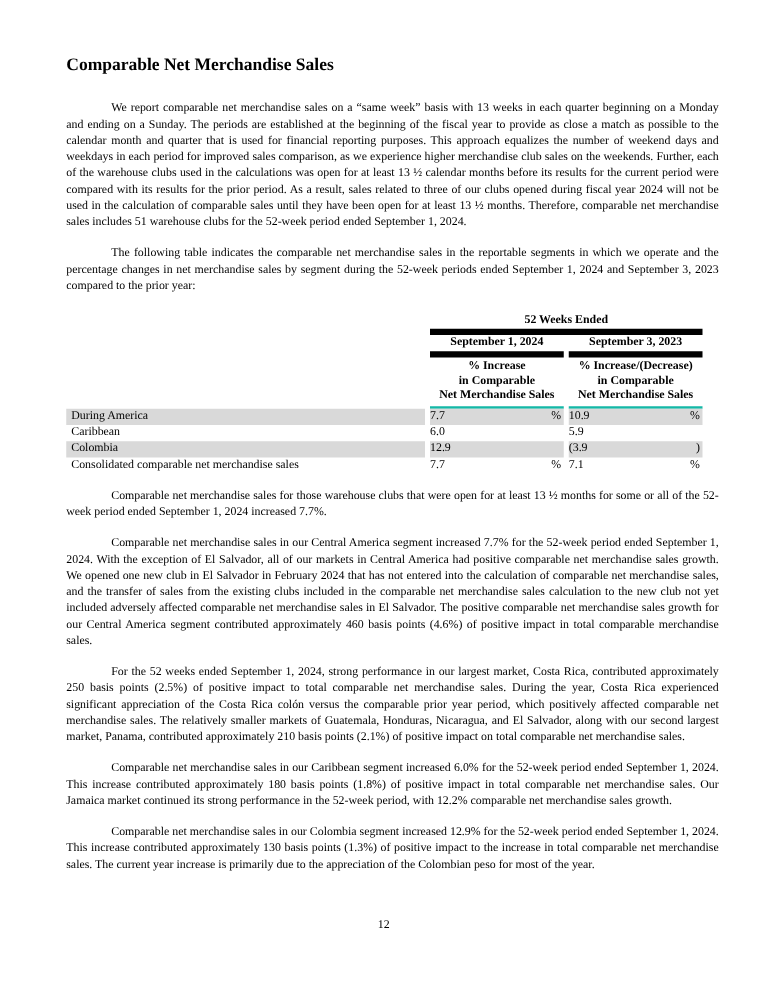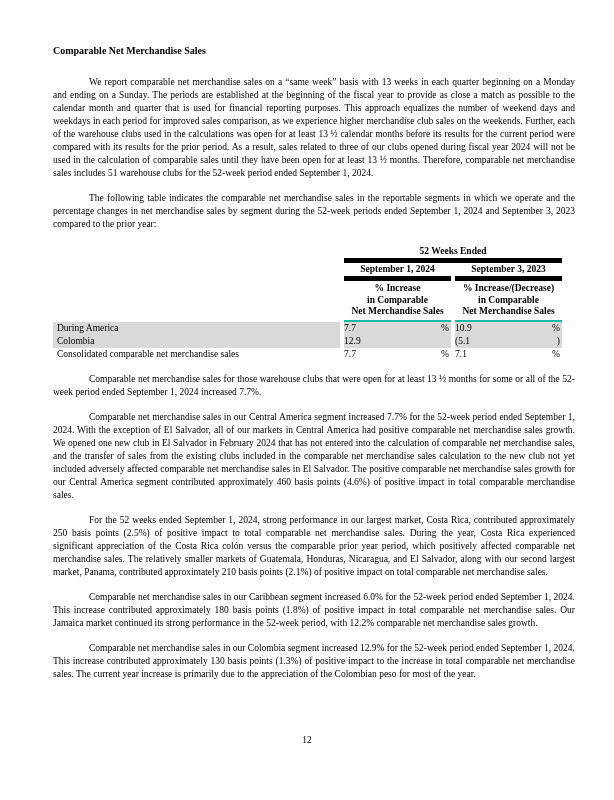--- a/index.html
+++ b/index.html
@@ -9,21 +9,21 @@
     background: #ffffff;
     position: relative;
     margin: 0 auto;
     font-family: "Liberation Serif", "DejaVu Serif", serif;
     font-size: 9.5px;
     color: #000000;
     overflow: hidden;
   }
   .content { padding: 45px 39px 0 53px; }
   .doc-title {
-    font-size: 10px;
+    font-size: 14px;
     font-weight: bold;
     margin-bottom: 20px;
   }
   p.body-para {
     margin-top: 12px;
     text-indent: 36px;
     text-align: justify;
     line-height: 13px;
   }
   p.body-para.first { margin-top: 12px; }
@@ -96,29 +96,40 @@
         <div class="cell col val">
             <span class="num">7.7</span>
             <span class="suf">%</span>
           </div>
         <div class="cell col val">
             <span class="num">10.9</span>
             <span class="suf">%</span>
           </div>
       </div>
 
+      <div class="trow data">
+        <div class="cell label">Caribbean</div>
+        <div class="cell col val">
+            <span class="num">6.0</span>
+            <span class="suf"></span>
+          </div>
+        <div class="cell col val">
+            <span class="num">5.9</span>
+            <span class="suf"></span>
+          </div>
+      </div>
 
       <div class="trow data shaded">
         <div class="cell label">Colombia</div>
         <div class="cell col val">
             <span class="num">12.9</span>
             <span class="suf"></span>
           </div>
         <div class="cell col val">
-            <span class="num">(5.1</span>
+            <span class="num">(3.9</span>
             <span class="suf">)</span>
           </div>
       </div>
 
       <div class="trow data">
         <div class="cell label">Consolidated comparable net merchandise sales</div>
         <div class="cell col val">
             <span class="num">7.7</span>
             <span class="suf">%</span>
           </div>

